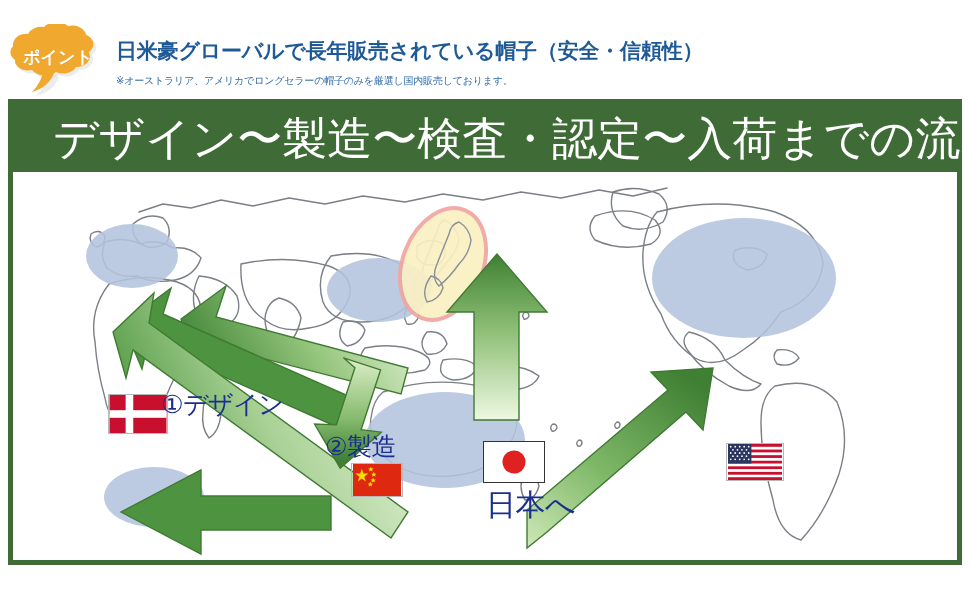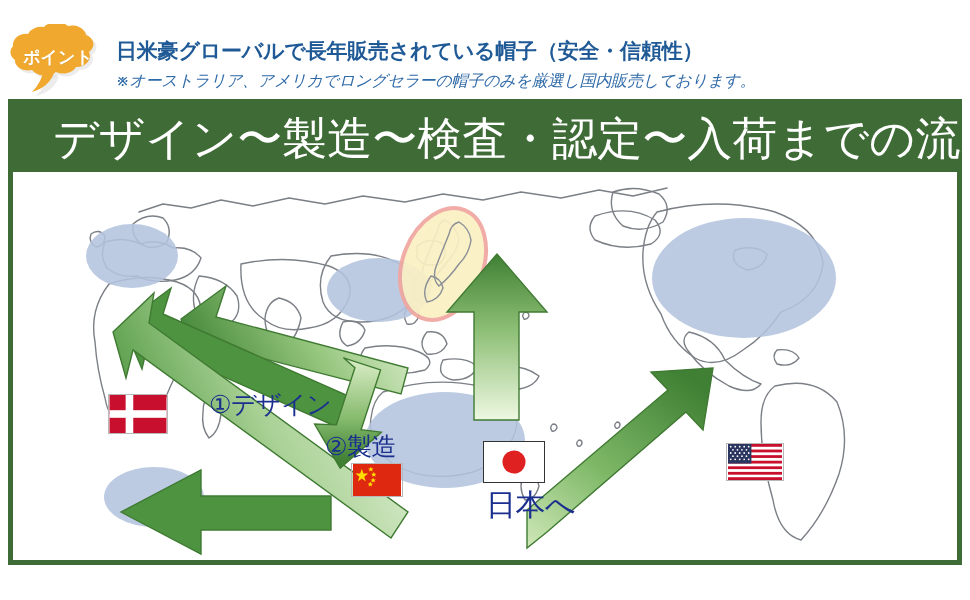--- a/index.html
+++ b/index.html
@@ -35,27 +35,26 @@
     color:#1f5a96;
     font-weight:bold;
     font-size:21px;
     line-height:26px;
     letter-spacing:-0.2px;
     font-family:Liberation Serif, serif;
     white-space:nowrap;
   }
   .header-sub{
     color:#2f6aa8;
-    font-size:16px;
+    font-size:10px;
     line-height:22px;
     margin-top:6px;
     letter-spacing:-0.2px;
     font-family:"DejaVu Sans","Liberation Sans",sans-serif;
     white-space:nowrap;
-    font-style:italic;
   }
 
   
   .panel{
     position:absolute;left:8px;top:99px;width:954px;height:466px;
     border:5px solid #3f6b36;
     box-sizing:border-box;
     background:#ffffff;
   }
   .panel-title-bar{
@@ -81,21 +80,21 @@
   .map-svg{position:absolute;left:0;top:0;}
 
   
   .lbl{
     position:absolute;
     color:#1b2f8f;
     font-family:"DejaVu Sans","Liberation Sans",sans-serif;
     white-space:nowrap;
     letter-spacing:-0.5px;
   }
-  .lbl-design{left:148px;top:216px;font-size:25px;margin-left:48px;}
+  .lbl-design{left:148px;top:216px;font-size:25px;}
   .lbl-manufacture{left:312px;top:258px;font-size:25px;text-align:center;}
   .lbl-japan{left:473px;top:313px;font-size:30px;}
 
   
   .flag{position:absolute;box-sizing:border-box;}
   .flag-dk{left:95px;top:222px;width:60px;height:40px;border:1px solid #b8b8b8;}
   .flag-cn{left:338px;top:291px;width:52px;height:34px;border:1px solid #b8b8b8;}
   .flag-jp{left:470px;top:269px;width:62px;height:42px;border:1px solid #333333;}
   .flag-us{left:713px;top:271px;width:58px;height:38px;border:1px solid #b8b8b8;}
 </style>

